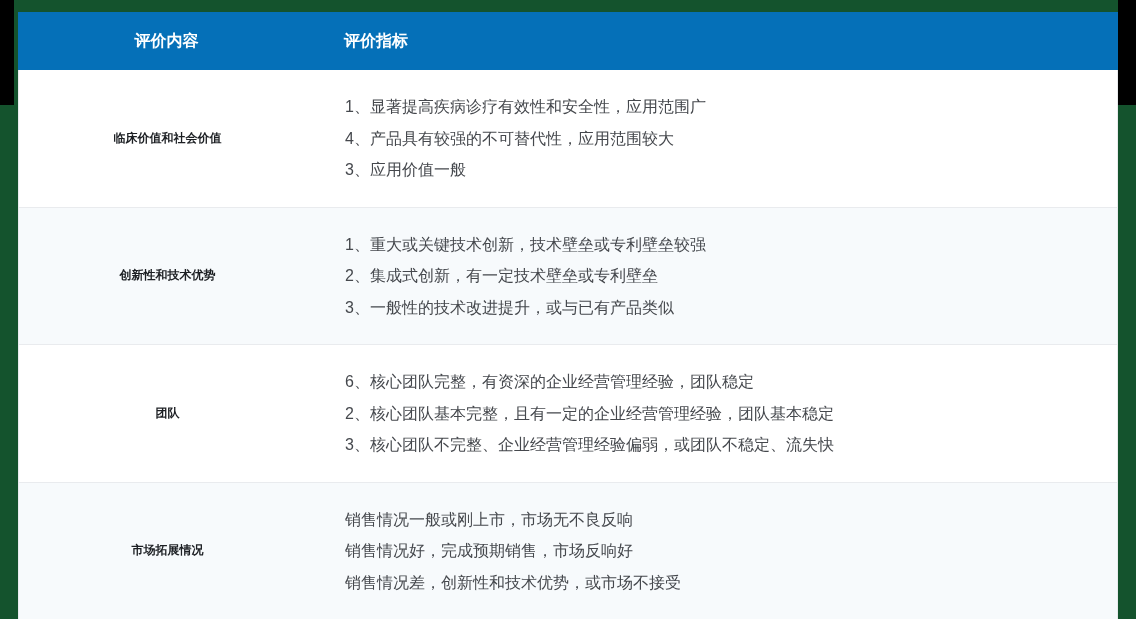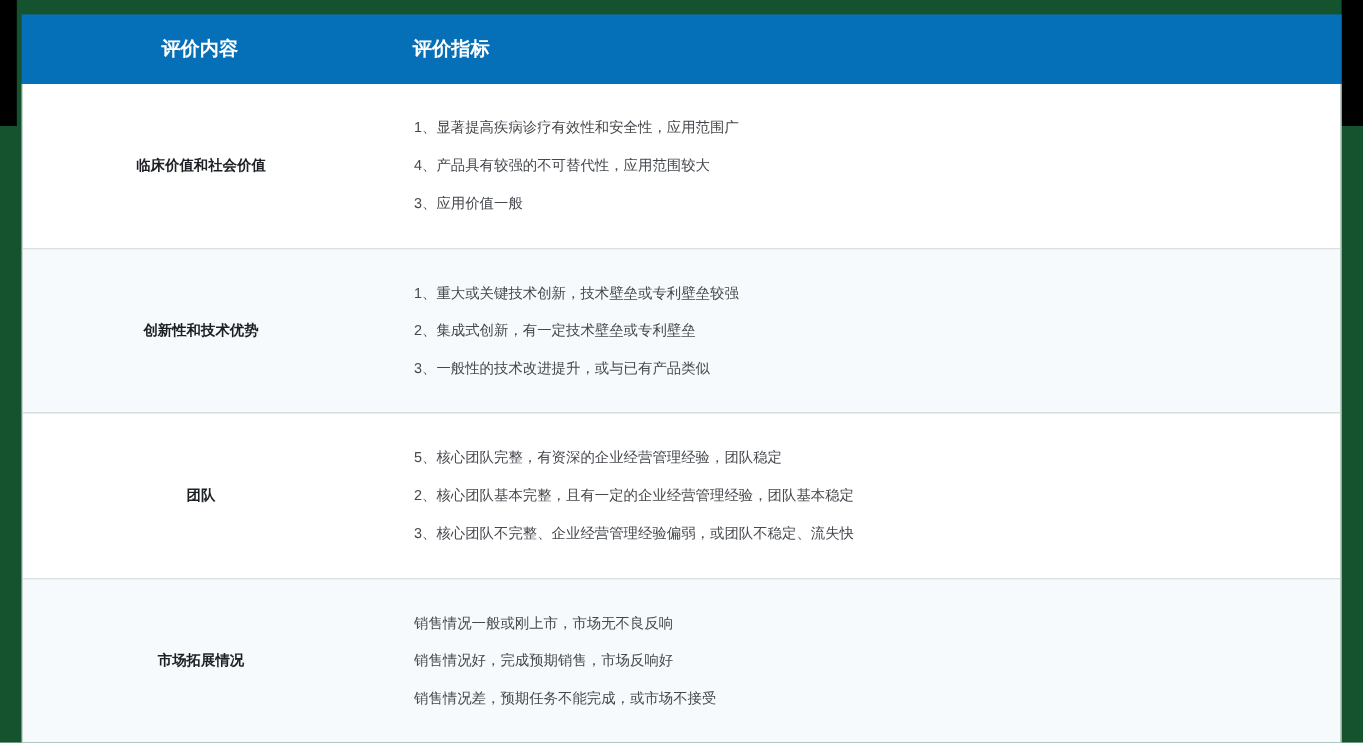--- a/index.html
+++ b/index.html
@@ -60,21 +60,21 @@
     justify-content: center;
     text-align: center;
     font-size: 12px;
     font-weight: 600;
     color: #1c1f23;
   }
   .td.col2 {
     display: flex;
     flex-direction: column;
     justify-content: center;
-    font-size: 12px;
+    font-size: 16px;
     color: #45484d;
   }
   .indicator-line {
     line-height: 31.5px;
     white-space: nowrap;
   }
 </style>
 </head>
 <body>
 
@@ -102,29 +102,29 @@
     <div class="td col2">
             <div class="indicator-line">1、重大或关键技术创新，技术壁垒或专利壁垒较强</div>
             <div class="indicator-line">2、集成式创新，有一定技术壁垒或专利壁垒</div>
             <div class="indicator-line">3、一般性的技术改进提升，或与已有产品类似</div>
           </div>
   </div>
 
   <div class="tr">
     <div class="td col1">团队</div>
     <div class="td col2">
-            <div class="indicator-line">5、核心团队完整，有资深的企业经营管理经验，团队稳定</div>
+            <div class="indicator-line">6、核心团队完整，有资深的企业经营管理经验，团队稳定</div>
             <div class="indicator-line">2、核心团队基本完整，且有一定的企业经营管理经验，团队基本稳定</div>
             <div class="indicator-line">3、核心团队不完整、企业经营管理经验偏弱，或团队不稳定、流失快</div>
           </div>
   </div>
 
   <div class="tr alt">
     <div class="td col1">市场拓展情况</div>
     <div class="td col2">
             <div class="indicator-line">销售情况一般或刚上市，市场无不良反响</div>
             <div class="indicator-line">销售情况好，完成预期销售，市场反响好</div>
-            <div class="indicator-line">销售情况差，预期任务不能完成，或市场不接受</div>
+            <div class="indicator-line">销售情况差，创新性和技术优势，或市场不接受</div>
           </div>
   </div>
 </div>
   </div>
 </div>
 
 </body></html>

